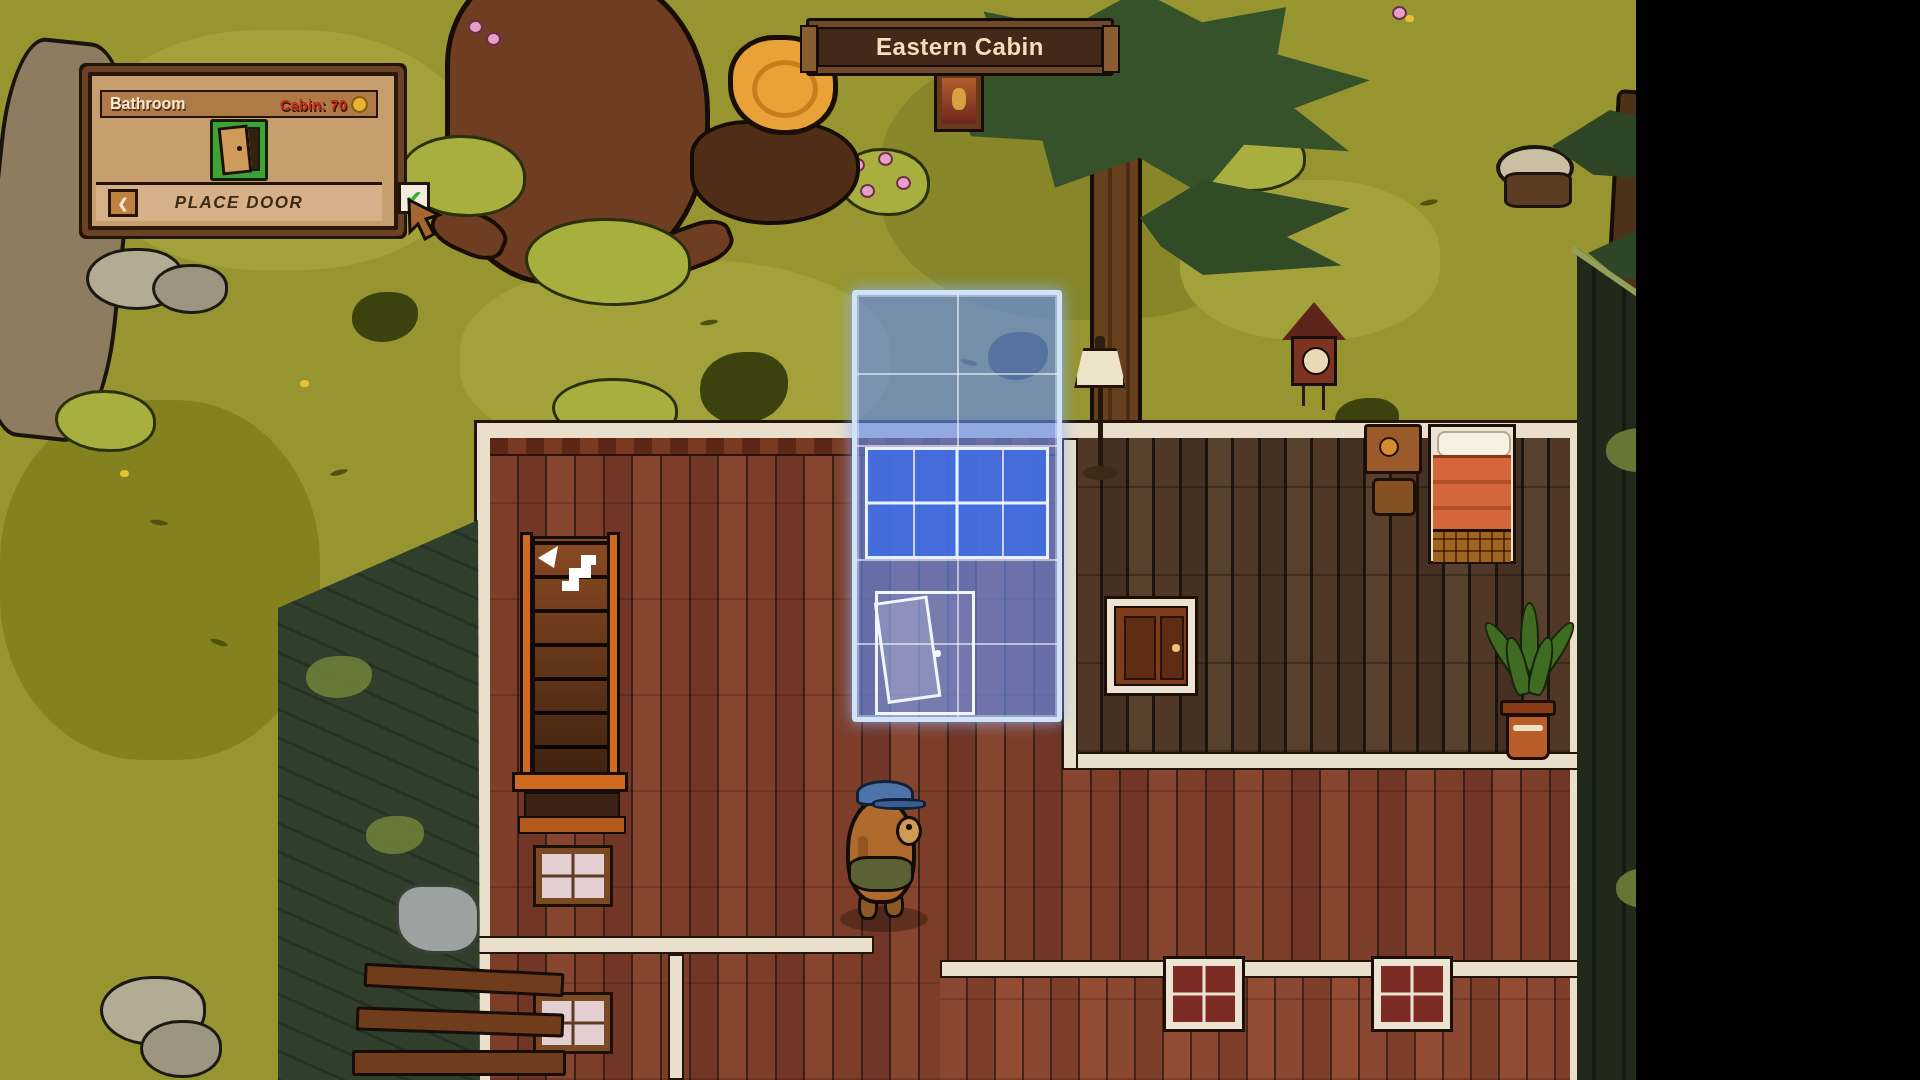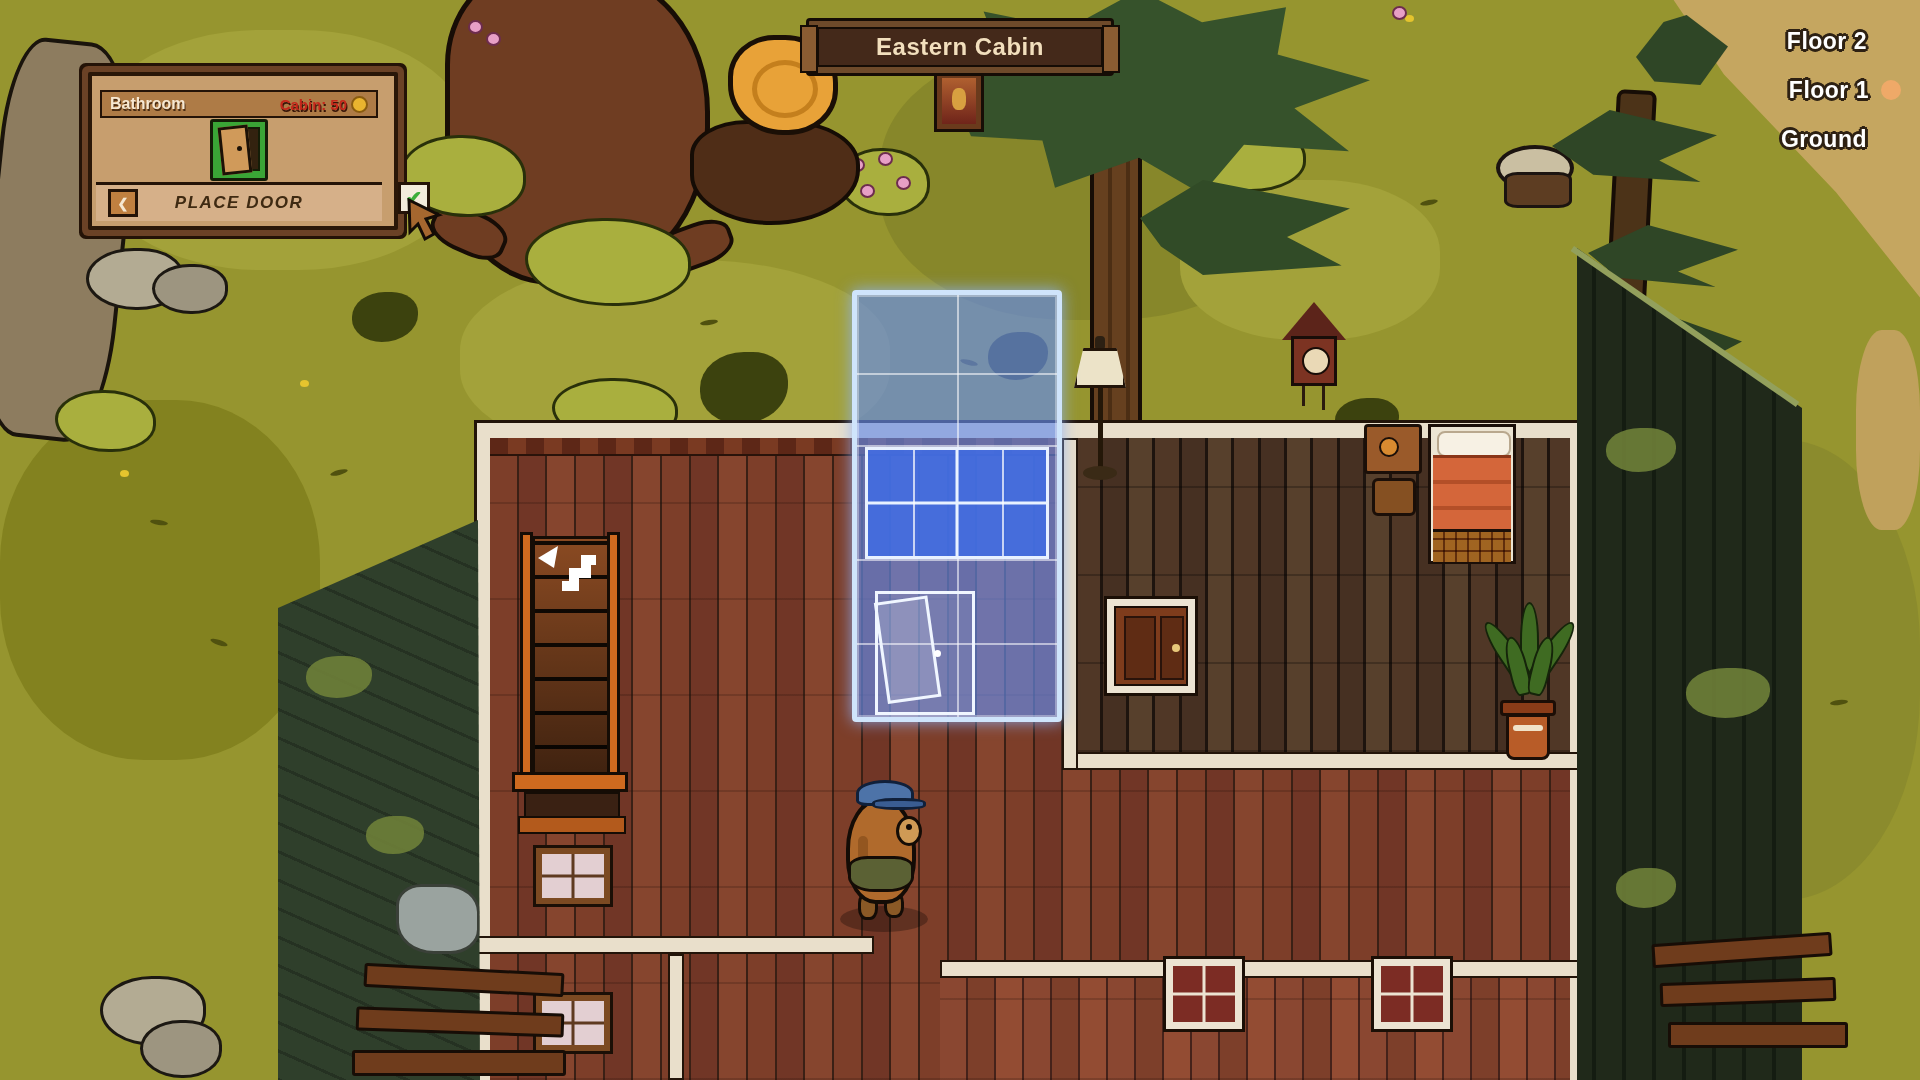--- a/index.html
+++ b/index.html
@@ -1,16 +1,16 @@
 <!DOCTYPE html>
 <html><head>
 <meta charset="utf-8">
 <style>
   html,body{margin:0;padding:0;background:#000;}
-  .stage{position:relative;width:1920px;height:1080px;overflow:hidden;background:#96952f;font-family:"Liberation Sans",sans-serif;}
+  .stage{position:relative;width:1636px;height:1080px;overflow:hidden;background:#96952f;font-family:"Liberation Sans",sans-serif;}
   .abs{position:absolute;}
   .otext{color:#fff;font-weight:800;
     text-shadow:-2px -2px 0 #2e2113,2px -2px 0 #2e2113,-2px 2px 0 #2e2113,2px 2px 0 #2e2113,-3px 0 0 #2e2113,3px 0 0 #2e2113,0 -3px 0 #2e2113,0 3px 0 #2e2113;}
   .patch{border-radius:45%;}
   .tuft{width:18px;height:5px;border-radius:50%;background:#50510f;}
   .ydot{width:9px;height:7px;border-radius:50%;background:#e5c42e;}
   .clump{background:#3c420e;border-radius:50% 40% 55% 45%;}
   .bushblob{background:#a9af3e;border:3px solid #29300a;border-radius:48% 52% 45% 55%;}
   .rock{background:#b3ab93;border:3px solid #1c1812;border-radius:50% 45% 48% 52%;}
   .pdot{width:11px;height:10px;border-radius:50%;background:#e79fc6;border:2px solid #6d2c4e;}
@@ -278,47 +278,35 @@
     <div class="abs" style="left:8px;top:6px;right:8px;bottom:6px;background:#44291a;border:2px solid #150c05;display:flex;align-items:center;justify-content:center;">
       <span style="color:#f2dfbd;font-size:24px;font-weight:800;letter-spacing:.5px;">Eastern Cabin</span>
     </div>
   </div>
 
   <div class="abs panel-frame" style="left:88px;top:72px;width:302px;height:150px;">
     <div class="abs" style="left:8px;top:14px;width:278px;height:28px;background:#ae7b46;border:2px solid #241307;display:flex;align-items:center;justify-content:space-between;padding:0 8px;box-sizing:border-box;gap:20px;">
       <span style="color:#f6e8d2;font-size:16px;font-weight:800;text-shadow:1px 2px 0 #4a2c12;">Bathroom</span>
       <span style="display:flex;align-items:center;gap:4px;">
         <span style="color:#c6271b;font-size:15px;font-weight:800;text-shadow:1px 2px 0 #3a1508;">Cabin:</span>
-        <span style="color:#c6271b;font-size:15px;font-weight:800;text-shadow:1px 2px 0 #3a1508;">50</span>
+        <span style="color:#c6271b;font-size:15px;font-weight:800;text-shadow:1px 2px 0 #3a1508;">70</span>
         <span style="width:13px;height:13px;border-radius:50%;background:#e9b42f;border:2px solid #8a5c10;display:inline-block;"></span>
       </span>
     </div>
     <div class="abs" style="left:8px;top:42px;width:278px;height:64px;display:flex;align-items:center;justify-content:center;">
       <div style="position:relative;width:52px;height:56px;background:#3aa536;border:3px solid #141d07;border-radius:3px;">
         <div style="position:absolute;right:5px;top:5px;width:16px;height:40px;background:#33220f;border:2px solid #141d07;"></div>
         <div style="position:absolute;left:7px;top:4px;width:24px;height:42px;background:#d09a5a;border:3px solid #1c1106;transform:rotate(-6deg);"></div>
         <div style="position:absolute;left:24px;top:24px;width:5px;height:5px;border-radius:50%;background:#1c1106;"></div>
       </div>
     </div>
     <div class="abs" style="left:4px;top:106px;width:286px;height:36px;background:#d6b089;border-top:3px solid #241307;display:flex;align-items:center;">
       <button style="position:absolute;left:12px;top:4px;width:30px;height:28px;background:#c08040;border:3px solid #241307;color:#f6e8d2;font-size:13px;font-weight:800;padding:0;cursor:pointer;">❮</button>
       <span style="flex:1;text-align:center;color:#3f2a12;font-size:17px;font-weight:800;font-style:italic;letter-spacing:1.5px;">PLACE DOOR</span>
     </div>
   </div>
   <button style="position:absolute;left:398px;top:182px;width:32px;height:32px;background:#f3ecdc;border:3px solid #241307;color:#3cae3a;font-size:20px;font-weight:900;padding:0;line-height:1;cursor:pointer;">✔</button>
   <svg class="abs" style="left:406px;top:198px;" width="42" height="46" viewBox="0 0 42 46">
     <polygon points="3,2 33,17 20,21 28,36 19,41 12,26 4,34" fill="#a5672f" stroke="#140c06" stroke-width="3"></polygon>
   </svg>
 
-  <div class="abs" style="right:19px;top:26px;width:230px;">
-    <div class="floor-item" style="padding-right:34px;">
-      <span class="otext floor-label">Floor 2</span>
-    </div>
-    <div class="floor-item">
-      <span class="otext floor-label">Floor 1</span>
-      <span style="width:20px;height:20px;border-radius:50%;background:#efa968;display:inline-block;"></span>
-    </div>
-    <div class="floor-item" style="padding-right:34px;">
-      <span class="otext floor-label">Ground</span>
-    </div>
-  </div>
 
 </div>
 
 </body></html>

